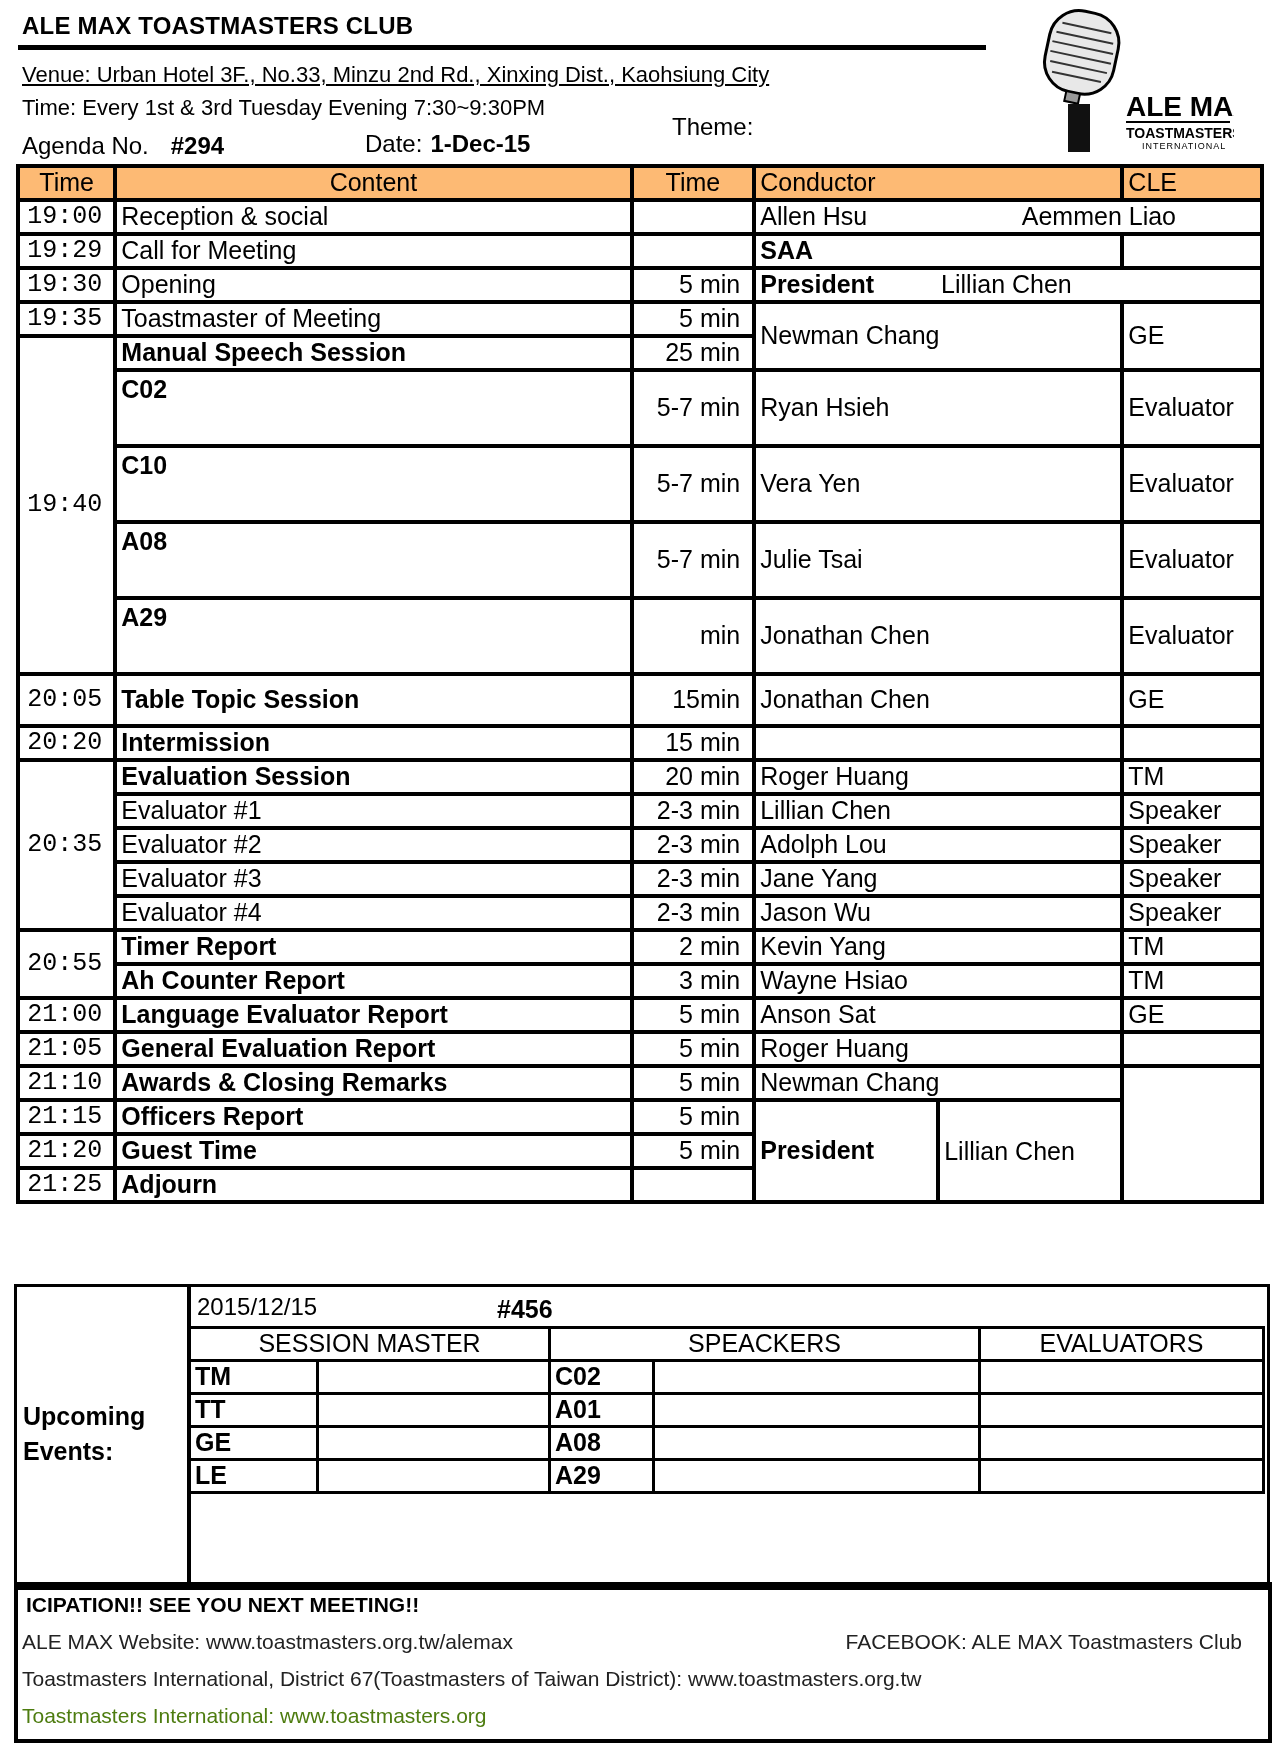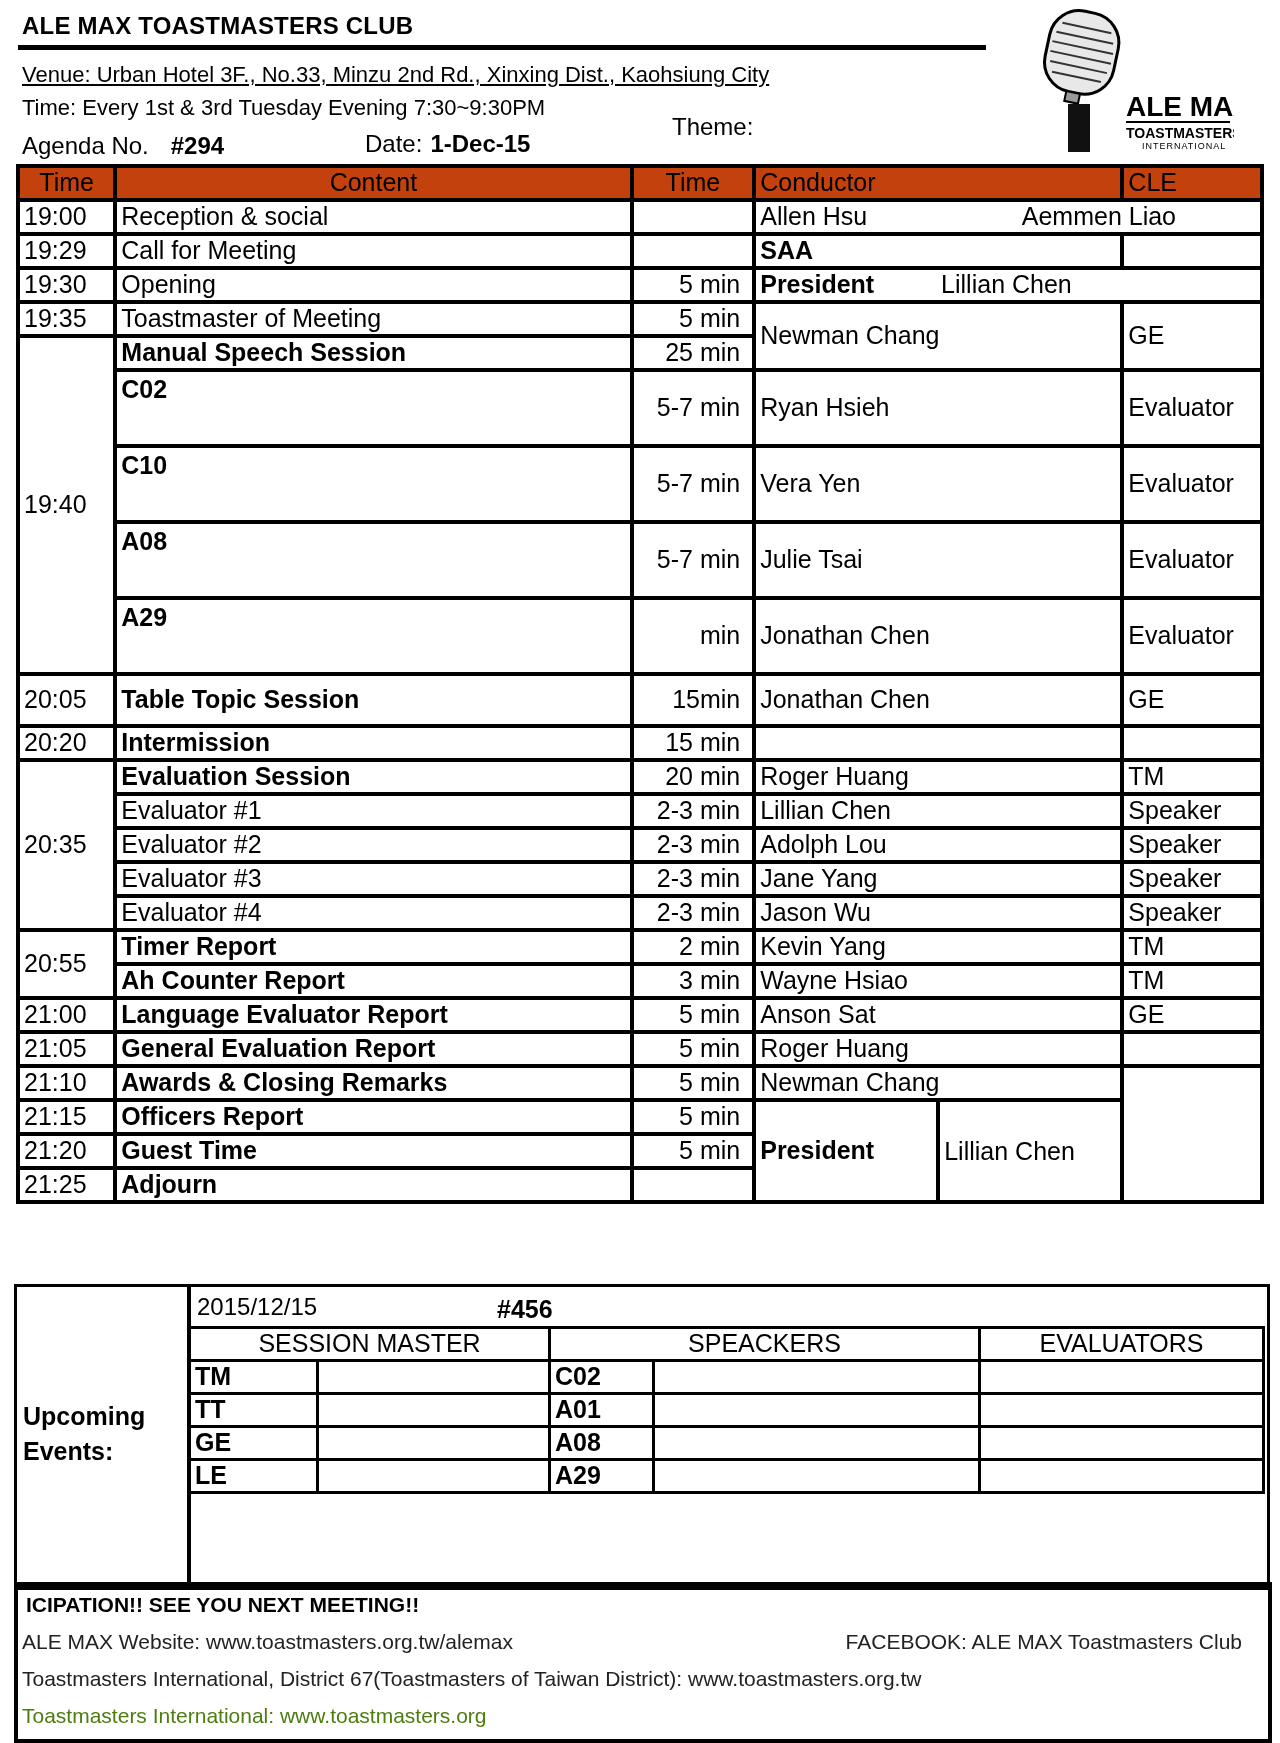--- a/index.html
+++ b/index.html
@@ -13,22 +13,22 @@
   .agenda-no b { margin-left: 22px; }
   .date { left: 365px; top: 130px; font-size: 24px; }
   .date b { margin-left: 8px; }
   .theme { left: 672px; top: 113px; font-size: 24px; }
   .logo { left: 1024px; top: 6px; width: 210px; height: 148px; }
 
   
   .grid { position: absolute; border-collapse: collapse; table-layout: fixed; }
   .grid td, .grid th { border: 4px solid #000; padding: 0 4px; font-size: 25px; line-height: 1.1; overflow: hidden; white-space: nowrap; vertical-align: middle; }
   .agenda { left: 16px; top: 164px; width: 1248px; }
-  .agenda th { background: #c2410c; font-weight: normal; height: 30px; }
-  .agenda .c-time { text-align: left; padding-right: 8px; }
+  .agenda th { background: #fdba74; font-weight: normal; height: 30px; }
+  .agenda .c-time { text-align: center; padding-right: 8px; font-family: Liberation Mono, monospace; }
   .agenda .c-dur { text-align: right; padding-right: 12px; }
   .agenda .hdr-left { text-align: left; }
   .agenda .bold { font-weight: bold; }
   .agenda .top { vertical-align: top; padding-top: 4px; }
   .agenda .center { text-align: center; }
   .agenda tr.r1 td { height: 30px; }
   .agenda tr.r2 td { height: 68px; }
   .agenda tr.r3 td { height: 48px; }
   .agenda .split { display: flex; justify-content: space-between; }
   .agenda .split span:last-child { margin-right: 80px; }

